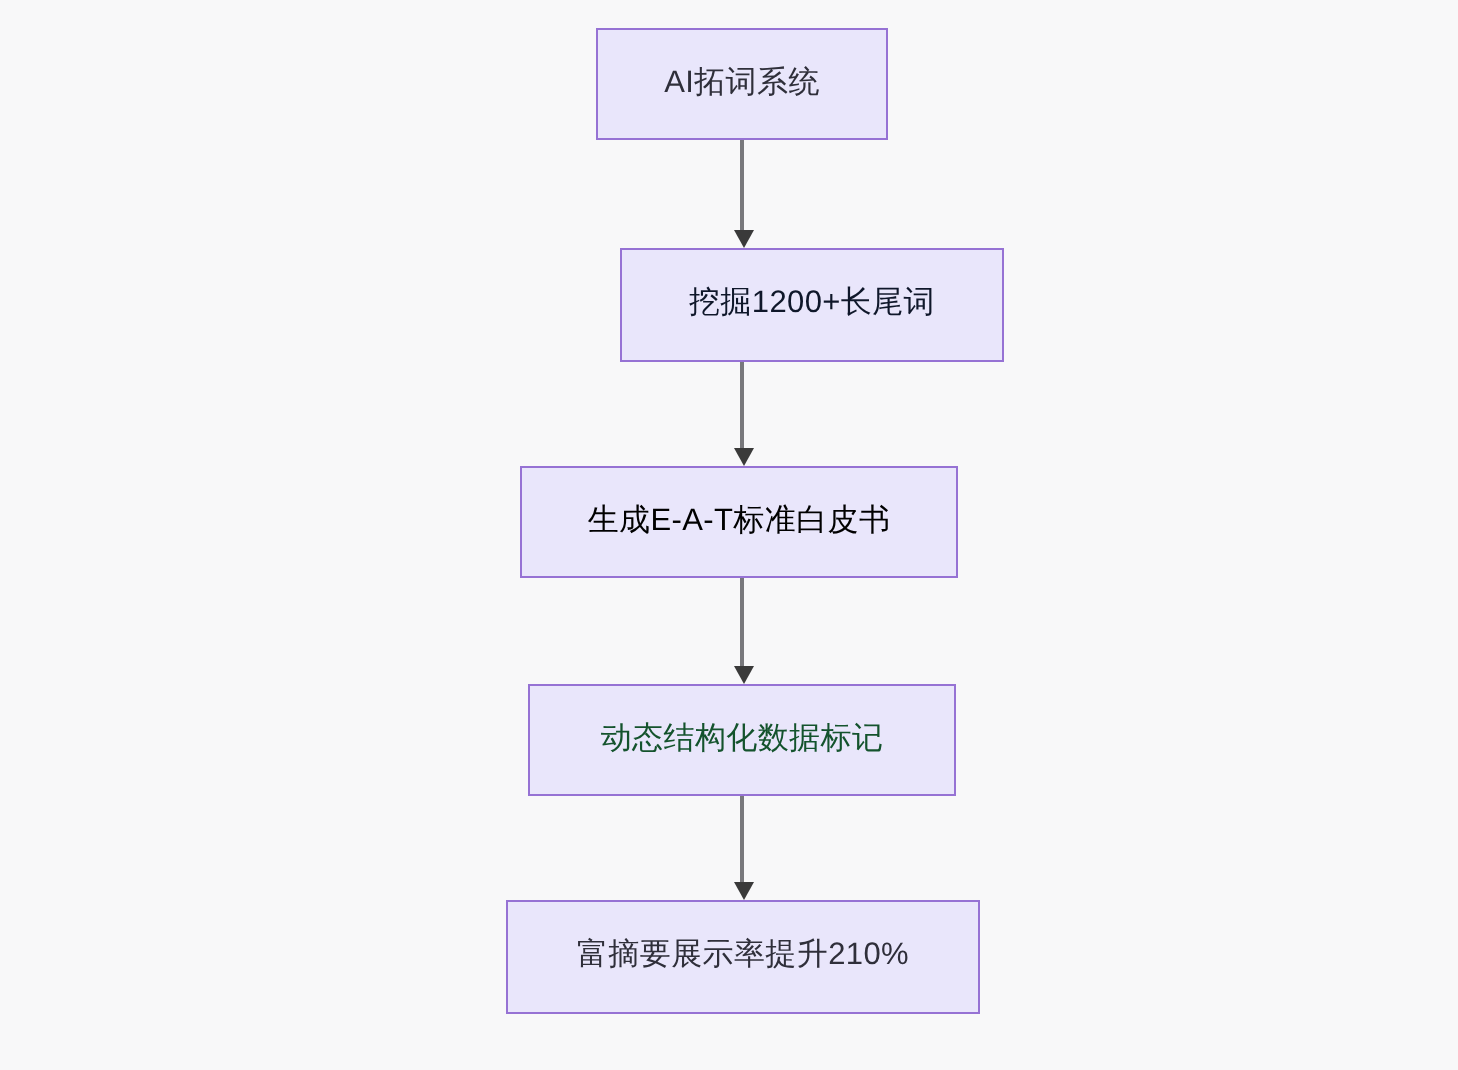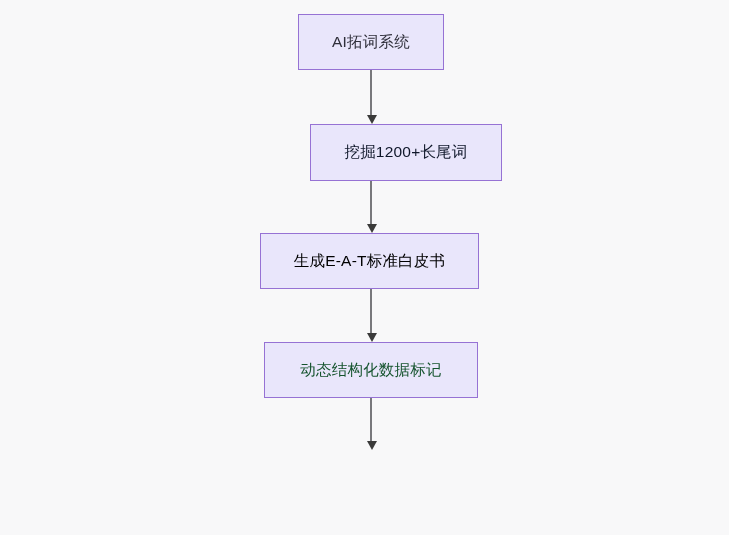--- a/index.html
+++ b/index.html
@@ -85,14 +85,17 @@
   </div>
   <div class="node" id="node-1" style="left: 275px; top: 124px; width: 192px; height: 57px; background: rgb(233, 230, 251); border-color: rgb(150, 114, 212); color: #0f172a; margin-left: 35px;">
     <span class="node-label">挖掘1200+长尾词</span>
   </div>
   <div class="node" id="node-2" style="left: 260px; top: 233px; width: 219px; height: 56px; background: rgb(233, 230, 251); border-color: rgb(150, 114, 212); color: #000000;">
     <span class="node-label">生成E-A-T标准白皮书</span>
   </div>
   <div class="node" id="node-3" style="left: 264px; top: 342px; width: 214px; height: 56px; background: rgb(233, 230, 251); border-color: rgb(150, 114, 212); color: #14532d;">
     <span class="node-label">动态结构化数据标记</span>
   </div>
+  <div class="node" id="node-4" style="left: 253px; top: 450px; width: 237px; height: 57px; background: rgb(233, 230, 251); border-color: rgb(150, 114, 212); color: rgb(47, 47, 58);">
+    <span class="node-label">富摘要展示率提升210%</span>
+  </div>
 
 </div>
 
 </body></html>

